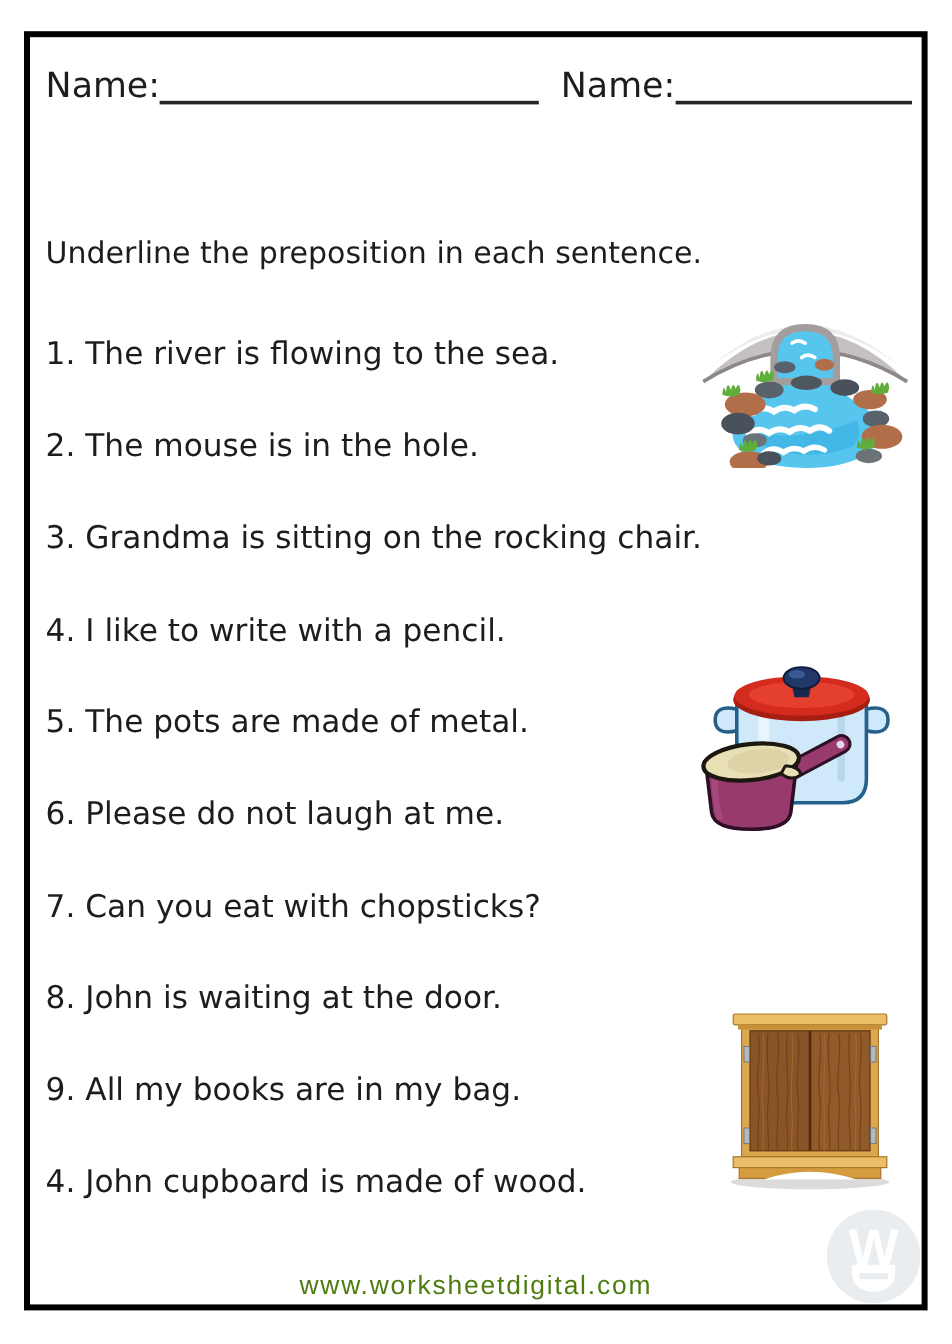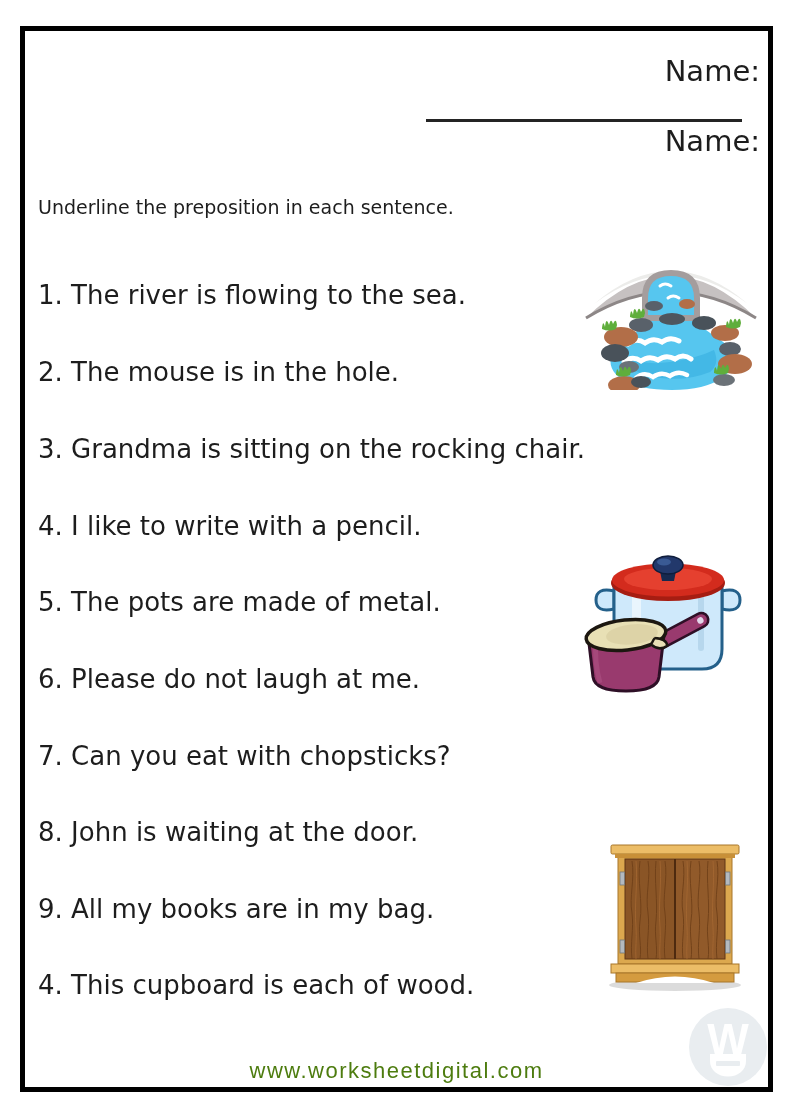--- a/index.html
+++ b/index.html
@@ -1,28 +1,28 @@
 <!DOCTYPE html>
 <html><head>
 <meta charset="utf-8">
 <style>
   html,body{margin:0;padding:0;background:#fff;}
   .page{position:relative;width:793px;height:1120px;background:#fff;overflow:hidden;
         font-family:"DejaVu Sans","Liberation Sans",sans-serif;color:#1d1d1d;}
   .border-frame{position:absolute;left:20px;top:26px;width:753px;height:1066px;
         border:5px solid #000;box-sizing:border-box;}
   .header-row{position:absolute;left:38px;top:54px;width:722px;display:flex;
-        align-items:flex-end;font-size:29px;line-height:1.2;flex-direction:column;}
+        align-items:flex-end;font-size:29px;line-height:1.2;}
   .fill-line{border-bottom:3px solid #242424;height:30px;margin-bottom:2px;}
   .line-name{width:316px;margin-right:18px;}
   .line-date{flex:1;}
   .page-title{position:absolute;left:0;top:118px;width:793px;text-align:center;
         font-family:"DejaVu Serif","Liberation Serif",serif;font-weight:700;
         font-size:44px;color:#111;}
-  .instruction{position:absolute;left:38px;top:196px;font-size:19px;}
+  .instruction{position:absolute;left:38px;top:196px;font-size:25px;}
   .sentence{position:absolute;left:38px;font-size:26px;white-space:nowrap;margin-top:12px;}
   .illus{position:absolute;}
   .footer-url{position:absolute;left:0;top:1058px;width:793px;text-align:center;
         font-family:"Liberation Sans",sans-serif;font-size:22px;letter-spacing:1.5px;
         color:#4d7c0f;}
   .logo-wrap{position:absolute;left:689px;top:1008px;width:78px;height:78px;}
 </style>
 </head>
 <body>
 
@@ -42,21 +42,21 @@
 
   <div class="sentence" style="top:268px"><span>1.</span> <span>The river is flowing to the sea.</span></div>
   <div class="sentence" style="top:345px"><span>2.</span> <span>The mouse is in the hole.</span></div>
   <div class="sentence" style="top:422px"><span>3.</span> <span>Grandma is sitting on the rocking chair.</span></div>
   <div class="sentence" style="top:499px"><span>4.</span> <span>I like to write with a pencil.</span></div>
   <div class="sentence" style="top:575px"><span>5.</span> <span>The pots are made of metal.</span></div>
   <div class="sentence" style="top:652px"><span>6.</span> <span>Please do not laugh at me.</span></div>
   <div class="sentence" style="top:729px"><span>7.</span> <span>Can you eat with chopsticks?</span></div>
   <div class="sentence" style="top:805px"><span>8.</span> <span>John is waiting at the door.</span></div>
   <div class="sentence" style="top:882px"><span>9.</span> <span>All my books are in my bag.</span></div>
-  <div class="sentence" style="top:958px"><span>4.</span> <span>This cupboard is each of wood.</span></div>
+  <div class="sentence" style="top:958px"><span>4.</span> <span>John cupboard is made of wood.</span></div>
 
   <svg class="illus" style="left:584px;top:240px" width="174" height="150" viewBox="0 0 174 150">
     <g>
       <path d="M64,74 C60,94 36,98 28,114 C20,134 44,150 88,150 C132,150 156,132 148,112 C140,96 116,94 111,74 Z" fill="#56c6ef"></path>
       <path d="M40,116 q20,10 46,6 q28,-4 44,-12 q6,14 -4,22 q-30,12 -64,3 q-20,-6 -22,-19 z" opacity="0.5" fill="#2fa9de"></path>
     </g>
     <g>
       <path d="M2,78 Q87,-6 172,78 Q87,26 2,78 Z" fill="#c6c1c1"></path>
       <path d="M10,64 Q87,-2 164,64 Q87,6 10,64 Z" fill="#ececea"></path>
       <path d="M2,78 Q87,26 172,78" stroke="#8d8787" stroke-width="3" fill="none"></path>

